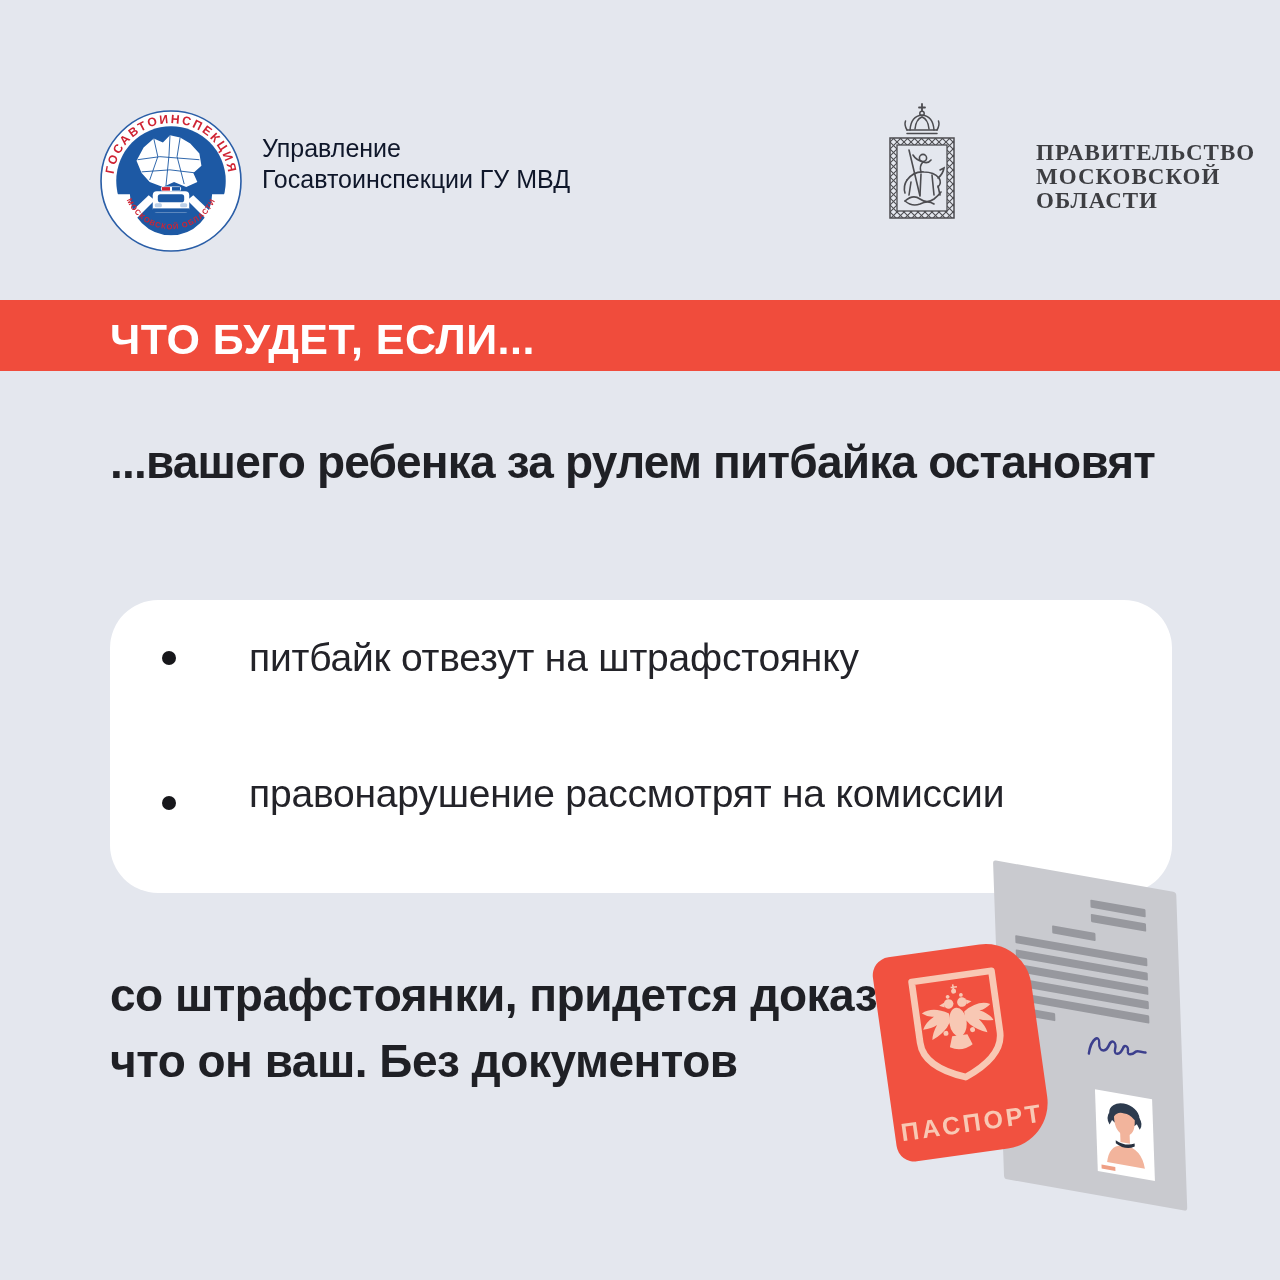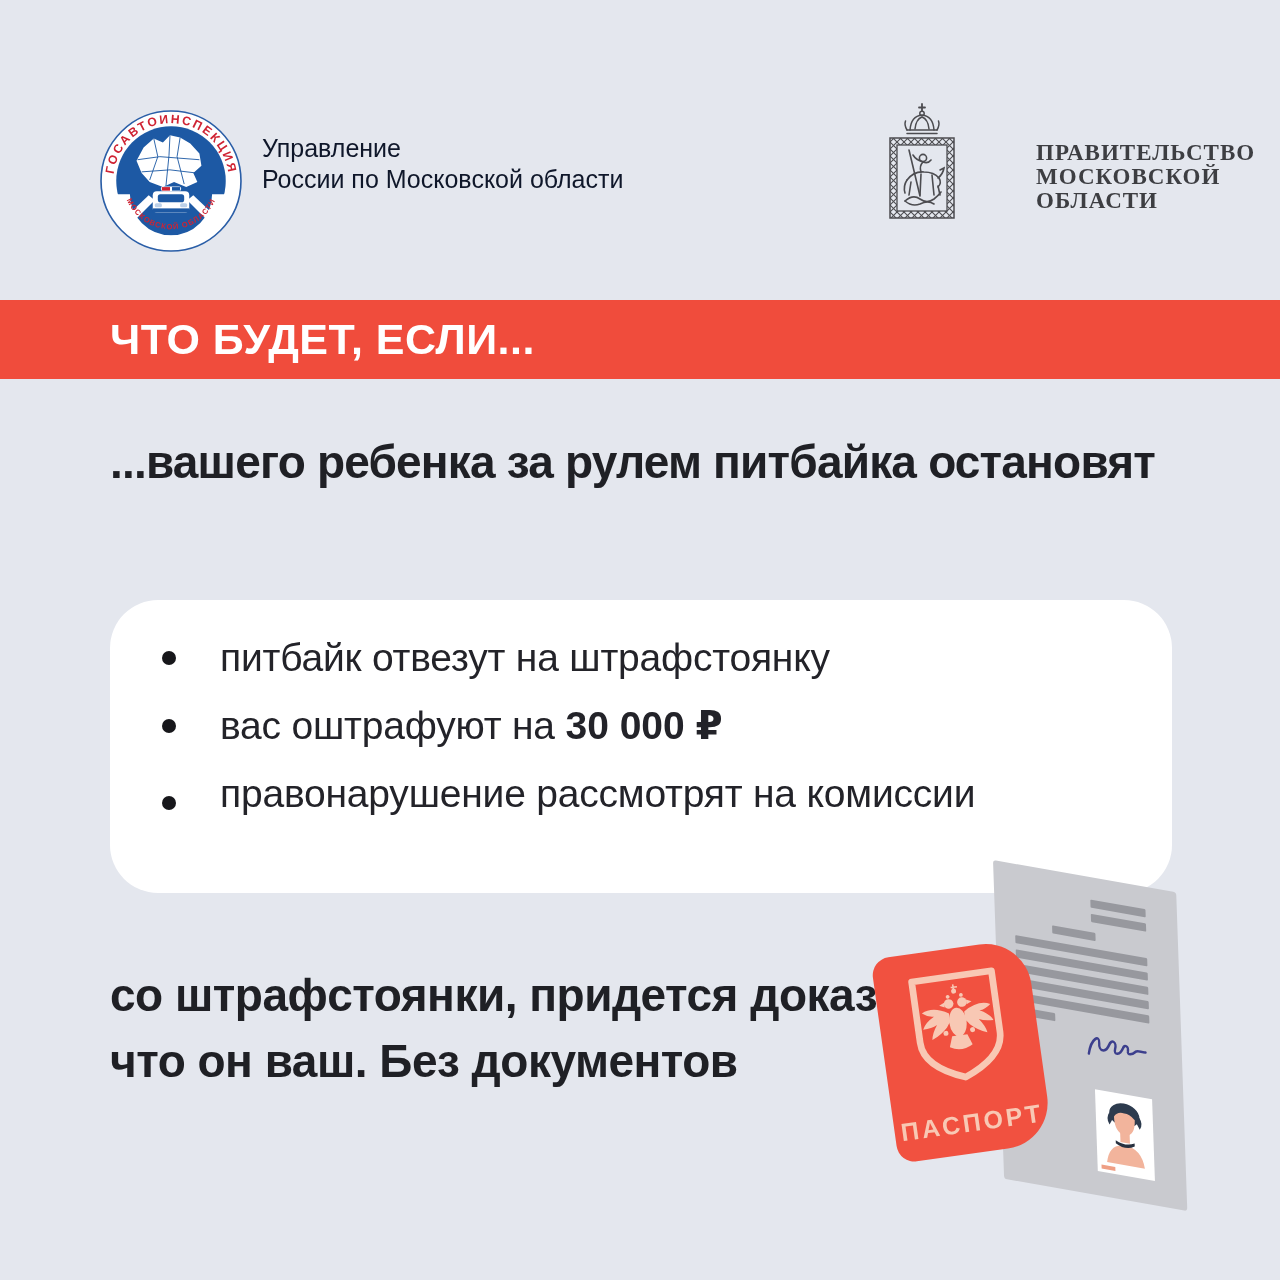--- a/index.html
+++ b/index.html
@@ -9,30 +9,30 @@
     font-family:"Liberation Sans","DejaVu Sans",sans-serif;
   }
   
   .gai-badge{position:absolute;left:99px;top:109px;width:144px;height:144px;}
   .gai-org{position:absolute;left:262px;top:133px;font-size:25px;line-height:31px;color:#0f172a;}
   .gov-emblem{position:absolute;left:876px;top:100px;width:92px;height:126px;}
   .gov-org{position:absolute;left:1036px;top:141px;
     font-family:"Liberation Serif","DejaVu Serif",serif;font-weight:700;
     font-size:23px;line-height:24px;letter-spacing:1px;color:#3d3e42;}
   
-  .banner{position:absolute;left:0;top:300px;width:1280px;height:79px;background:#f04c3c;}
+  .banner{position:absolute;left:0;top:300px;width:1280px;height:71px;background:#f04c3c;}
   .banner-title{position:absolute;left:110px;top:0;height:77px;line-height:79px;
     color:#ffffff;font-size:43px;font-weight:800;letter-spacing:0.5px;white-space:nowrap;}
   
   .headline{position:absolute;left:110px;top:432px;font-size:46px;line-height:60px;
     font-weight:800;color:#1f2025;letter-spacing:-0.8px;white-space:nowrap;}
   
   .card{position:absolute;left:110px;top:600px;width:1062px;height:293px;
     background:#ffffff;border-radius:48px;z-index:1;}
-  .row{position:absolute;left:52px;display:flex;align-items:flex-start;}
+  .row{position:absolute;left:52px;display:flex;align-items:flex-start;gap:29px;}
   .row1{top:34px;} .row2{top:102px;} .row3{top:170px;align-items:center;}
   .dot{width:14px;height:14px;border-radius:50%;background:#17171b;margin:17px 44px 0 0;flex:none;}
   .row-text{font-size:39px;line-height:48px;color:#232329;letter-spacing:-0.2px;white-space:nowrap;}
   .row-text b{font-weight:800;letter-spacing:0;}
   
   .important{position:absolute;left:110px;top:962px;font-size:46px;line-height:66px;
     font-weight:800;color:#1f2025;letter-spacing:-0.5px;white-space:nowrap;z-index:2;}
   .important .red{color:#ee4a38;}
   
   .doc{position:absolute;left:993px;top:860px;width:186px;height:312px;background:#c9cacf;
@@ -87,21 +87,21 @@
       <textPath href="#arcTop" startOffset="50%" text-anchor="middle">ГОСАВТОИНСПЕКЦИЯ</textPath>
     </text>
     <text font-size="7.5" font-weight="bold" fill="#cf2333" letter-spacing="1" font-family="Liberation Sans, DejaVu Sans, sans-serif">
       <textPath href="#arcBot" startOffset="50%" text-anchor="middle">МОСКОВСКОЙ ОБЛАСТИ</textPath>
     </text>
   </svg>
 </div>
 
 <div class="gai-org">
   <div>Управление</div>
-  <div>России по Московской области</div>
+  <div>Госавтоинспекции ГУ МВД</div>
 </div>
 
 <div class="gov-emblem">
   <svg viewBox="0 0 92 126" width="92" height="126">
     <defs>
       <pattern id="hz" width="7" height="7" patternUnits="userSpaceOnUse">
         <path d="M0,7 L7,0" stroke="#4c4c50" stroke-width="1.1"></path>
         <path d="M0,0 L7,7" stroke="#4c4c50" stroke-width="1.1"></path>
       </pattern>
     </defs>
@@ -141,24 +141,20 @@
 </div>
 
 <div class="headline">
   <div>...вашего ребенка за рулем питбайка остановят</div>
 </div>
 
 <div class="card">
   <div class="row row1">
     <span class="dot"></span>
     <span class="row-text">питбайк отвезут на штрафстоянку</span>
-  </div>
-  <div class="row row2">
-    <span class="dot"></span>
-    <span class="row-text"><span>вас оштрафуют на </span><b>30 000 ₽</b></span>
   </div>
   <div class="row row3">
     <span class="dot"></span>
     <span class="row-text">
       <div>правонарушение рассмотрят на комиссии</div>
     </span>
   </div>
 </div>
 
 <div class="important">

